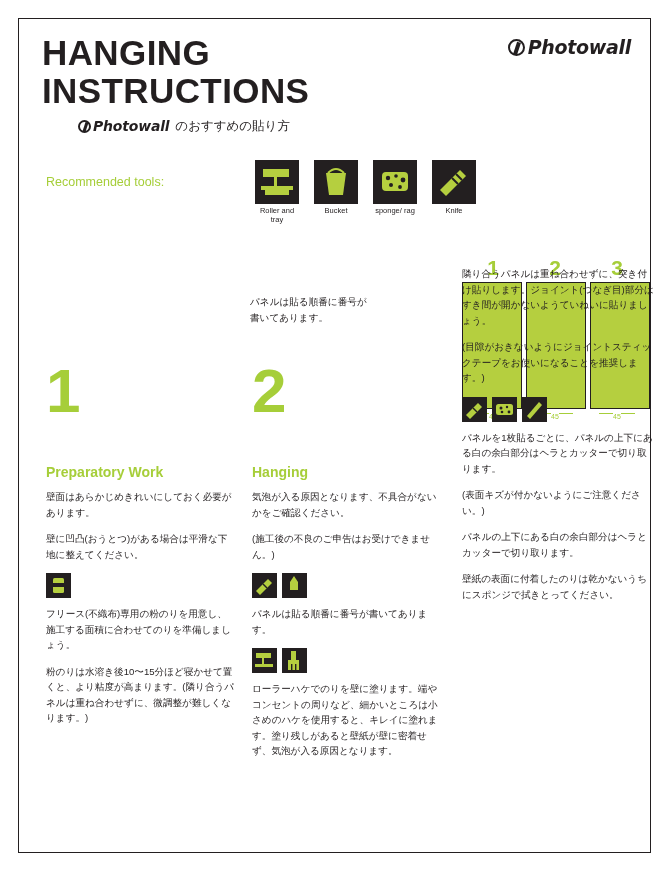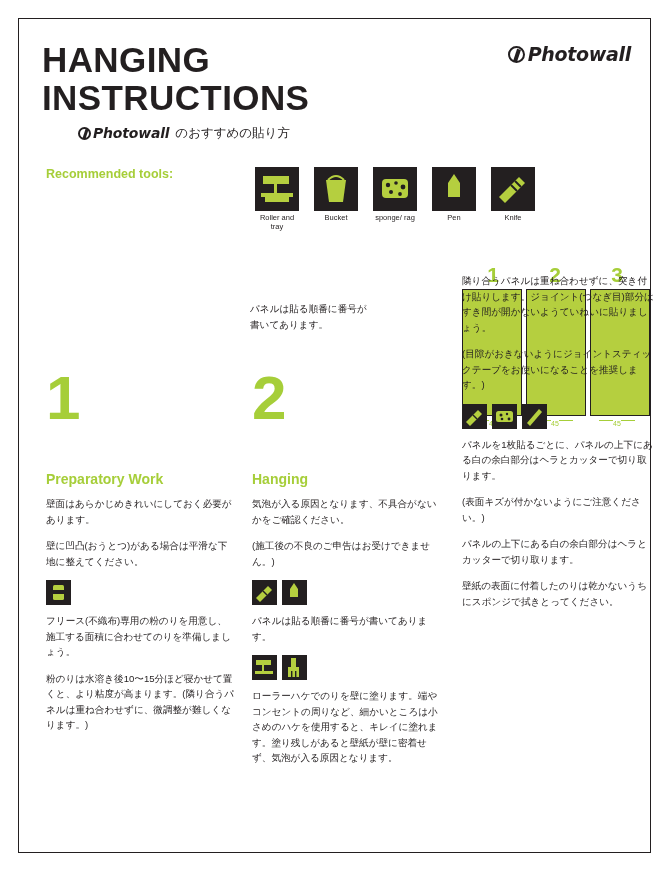--- a/index.html
+++ b/index.html
@@ -9,21 +9,21 @@
     height: 875px;
     background: #ffffff;
     font-family: "Liberation Sans", sans-serif;
     color: #231f20;
     overflow: hidden;
   }
   .page {
     position: relative;
     width: 665px;
     height: 869px;
-    padding: 25px 14px 10px 20px;
+    padding: 18px 14px 10px 20px;
   }
   .frame {
     position: absolute;
     left: 18px;
     top: 18px;
     right: 14px;
     bottom: 16px;
     border: 1px solid #231f20;
     pointer-events: none;
   }
@@ -109,25 +109,25 @@
   .subtitle-logo { display: flex; align-items: center; }
 
   
   .tools {
     position: relative;
     margin-top: 8px;
     height: 86px;
   }
   .tools-label {
     color: #a6ce39;
-    font-weight: bold;
+    font-weight: normal;
     font-size: 12.5px;
     position: absolute;
     left: 6px;
-    top: 0;
+    top: 15px;
   }
   .tool-list {
     position: absolute;
     left: 215px;
     top: 0;
     display: flex;
     gap: 15px;
   }
   .tool {
     width: 44px;
@@ -323,29 +323,20 @@
               <circle cx="23" cy="16" r="1.8" fill="#231f20"></circle>
               <circle cx="30" cy="20" r="2.4" fill="#231f20"></circle>
               <circle cx="18" cy="25" r="2" fill="#231f20"></circle>
               <circle cx="27" cy="27" r="1.9" fill="#231f20"></circle>
             </svg>
           </div>
           <div class="tool-cap">sponge/
 rag</div>
         </div>
 
-        <div class="tool">
-          <div class="tool-box">
-            <svg width="44" height="44" viewBox="0 0 44 44">
-              <path d="M22 7 l6 9 v19 h-12 v-19 z" fill="#b5cf3f"></path>
-              <path d="M16 30 h12 v5 h-12 z" fill="#231f20"></path>
-            </svg>
-          </div>
-          <div class="tool-cap">Pen</div>
-        </div>
 
         <div class="tool">
           <div class="tool-box">
             <svg width="44" height="44" viewBox="0 0 44 44">
               <path d="M8 30 L28 10 l6 6 L14 36 z" fill="#b5cf3f"></path>
               <path d="M20 18 l6 6" stroke="#231f20" stroke-width="2"></path>
               <path d="M24 14 l6 6" stroke="#231f20" stroke-width="2"></path>
             </svg>
           </div>
           <div class="tool-cap">Knife</div>

